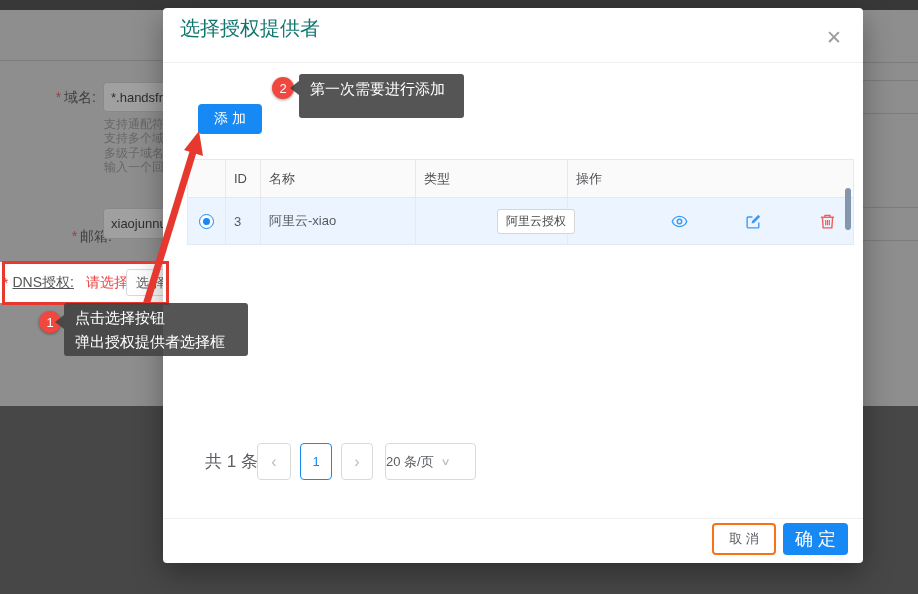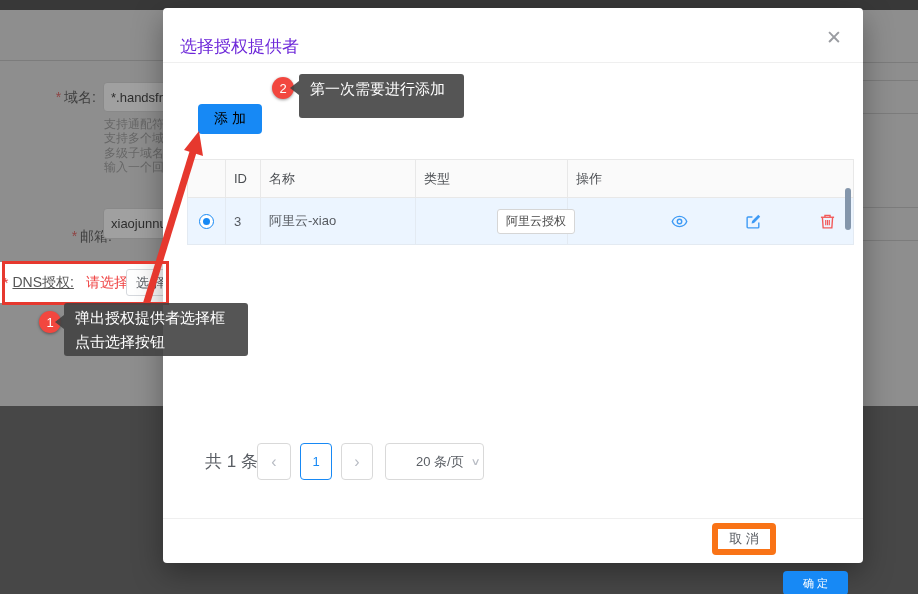--- a/index.html
+++ b/index.html
@@ -24,25 +24,25 @@
   .dns-star{color:#e23d3d;margin-left:3px;}
   .dns-label{color:#555;margin-left:4px;text-decoration:underline;}
   .dns-placeholder{color:#ef4444;margin-left:12px;}
   .dns-select-btn{position:absolute;left:126px;top:7px;width:50px;height:27px;border:1px solid #d6d9de;
                   border-radius:3px;background:#fff;font-size:13px;color:#55595f;line-height:25px;padding-left:9px;}
   .red-box{left:2px;top:261px;width:167px;height:44px;border:3px solid #e6382e;z-index:8;}
 
   
   .modal{left:163px;top:8px;width:700px;height:555px;background:#fff;border-radius:4px;z-index:5;
          box-shadow:0 10px 30px rgba(0,0,0,.35);}
-  .modal-title{left:17px;top:27px;font-size:17px;color:#6d28d9;}
+  .modal-title{left:17px;top:7px;font-size:20px;color:#0f766e;}
   .modal-close{left:658px;top:16px;width:26px;height:26px;font-size:19px;color:#9a9ca1;
                display:flex;align-items:center;justify-content:center;cursor:pointer;}
   .modal-hdiv{left:0;top:54px;width:700px;height:1px;background:#efefef;}
-  .btn-add{left:35px;top:96px;width:64px;height:30px;background:#1789f5;color:#000000;border:none;
+  .btn-add{left:35px;top:96px;width:64px;height:30px;background:#1789f5;color:#ffffff;border:none;
            border-radius:4px;font-size:14px;cursor:pointer;}
 
   
   .tbl{left:24px;top:151px;width:666px;border-collapse:collapse;table-layout:fixed;font-size:13px;}
   .tbl th{background:#fafafa;border:1px solid #e8e8e8;height:38px;font-weight:normal;color:#4c4f53;
           text-align:left;padding:0 0 0 8px;}
   .tbl td{border:1px solid #e3eaf2;height:47px;background:#ecf5ff;padding:0 0 0 8px;color:#565a60;}
   .th-id,.td-id{padding-left:7px;}
   .radio{width:15px;height:15px;border:1.5px solid #1789f5;border-radius:50%;background:#fff;
          display:inline-flex;align-items:center;justify-content:center;vertical-align:middle;}
@@ -53,30 +53,30 @@
   .op-icon{width:17px;height:17px;cursor:pointer;display:inline-flex;}
   .scroll-thumb{left:682px;top:180px;width:6px;height:42px;background:#8496ab;border-radius:3px;z-index:6;}
 
   
   .pg-total{left:42px;top:435px;height:37px;line-height:37px;font-size:17px;color:#5a5e64;}
   .pg-btn{top:435px;height:37px;border:1px solid #d9d9d9;border-radius:4px;background:#fff;
           display:flex;align-items:center;justify-content:center;font-size:16px;color:#b8bcc4;cursor:pointer;}
   .pg-prev{left:94px;width:34px;}
   .pg-page{left:137px;width:32px;border-color:#1789f5;color:#1789f5;font-size:13px;}
   .pg-next{left:178px;width:32px;}
-  .pg-size{left:222px;top:435px;width:99px;height:37px;border:1px solid #d9d9d9;border-radius:4px;background:#fff;
-           display:flex;align-items:center;font-size:13px;color:#5a5e64;padding-left:30px;cursor:pointer;}
+  .pg-size{left:222px;top:435px;width:91px;height:37px;border:1px solid #d9d9d9;border-radius:4px;background:#fff;
+           display:flex;align-items:center;font-size:13px;color:#5a5e64;padding-left:0;cursor:pointer;}
   .pg-caret{margin-left:8px;font-size:10px;color:#b8bcc4;transform:scaleX(1.4);}
 
   
   .modal-fdiv{left:0;top:510px;width:700px;height:1px;background:#efefef;}
-  .btn-cancel{left:549px;top:515px;width:64px;height:32px;background:#fff;border:6px solid #f97316;
+  .btn-cancel{left:549px;top:515px;width:64px;height:32px;background:#fff;border:2px solid #f97316;
               border-radius:4px;font-size:13px;color:#55595f;cursor:pointer;}
-  .btn-confirm{left:620px;top:515px;width:65px;height:24px;background:#1789f5;border:none;
-               border-radius:4px;font-size:11px;color:#fff;cursor:pointer;margin-top:48px;}
+  .btn-confirm{left:620px;top:515px;width:65px;height:32px;background:#1789f5;border:none;
+               border-radius:4px;font-size:18px;color:#fff;cursor:pointer;}
 
   
   .arrow-svg{left:0;top:0;z-index:9;pointer-events:none;}
   .badge{width:22px;height:22px;border-radius:50%;background:#f2473f;color:#fff;font-size:13px;
          display:flex;align-items:center;justify-content:center;z-index:10;box-shadow:0 1px 3px rgba(0,0,0,.4);}
   .tip{background:rgba(66,66,66,.9);color:#fff;border-radius:3px;z-index:10;font-size:15px;}
   .tip-2{left:299px;top:74px;width:165px;height:44px;line-height:29px;padding-left:11px;}
   .tip-1{left:64px;top:303px;width:184px;height:53px;padding:3px 0 0 11px;line-height:24px;}
   .tri{width:0;height:0;border-top:7px solid transparent;border-bottom:7px solid transparent;
        border-right:9px solid rgba(66,66,66,.9);z-index:10;}
@@ -201,17 +201,17 @@
     <polygon points="199,131 203,156 184,150" fill="#e6382e"></polygon>
   </svg>
 
   <div class="abs badge" style="left:272px;top:77px;">2</div>
   <div class="abs tri" style="left:290px;top:81px;"></div>
   <div class="abs tip tip-2">第一次需要进行添加</div>
 
   <div class="abs badge" style="left:39px;top:311px;">1</div>
   <div class="abs tri" style="left:55px;top:315px;"></div>
   <div class="abs tip tip-1">
+    <div>点击选择按钮</div>
     <div>弹出授权提供者选择框</div>
-    <div>点击选择按钮</div>
   </div>
 
 </div>
 
 </body></html>

